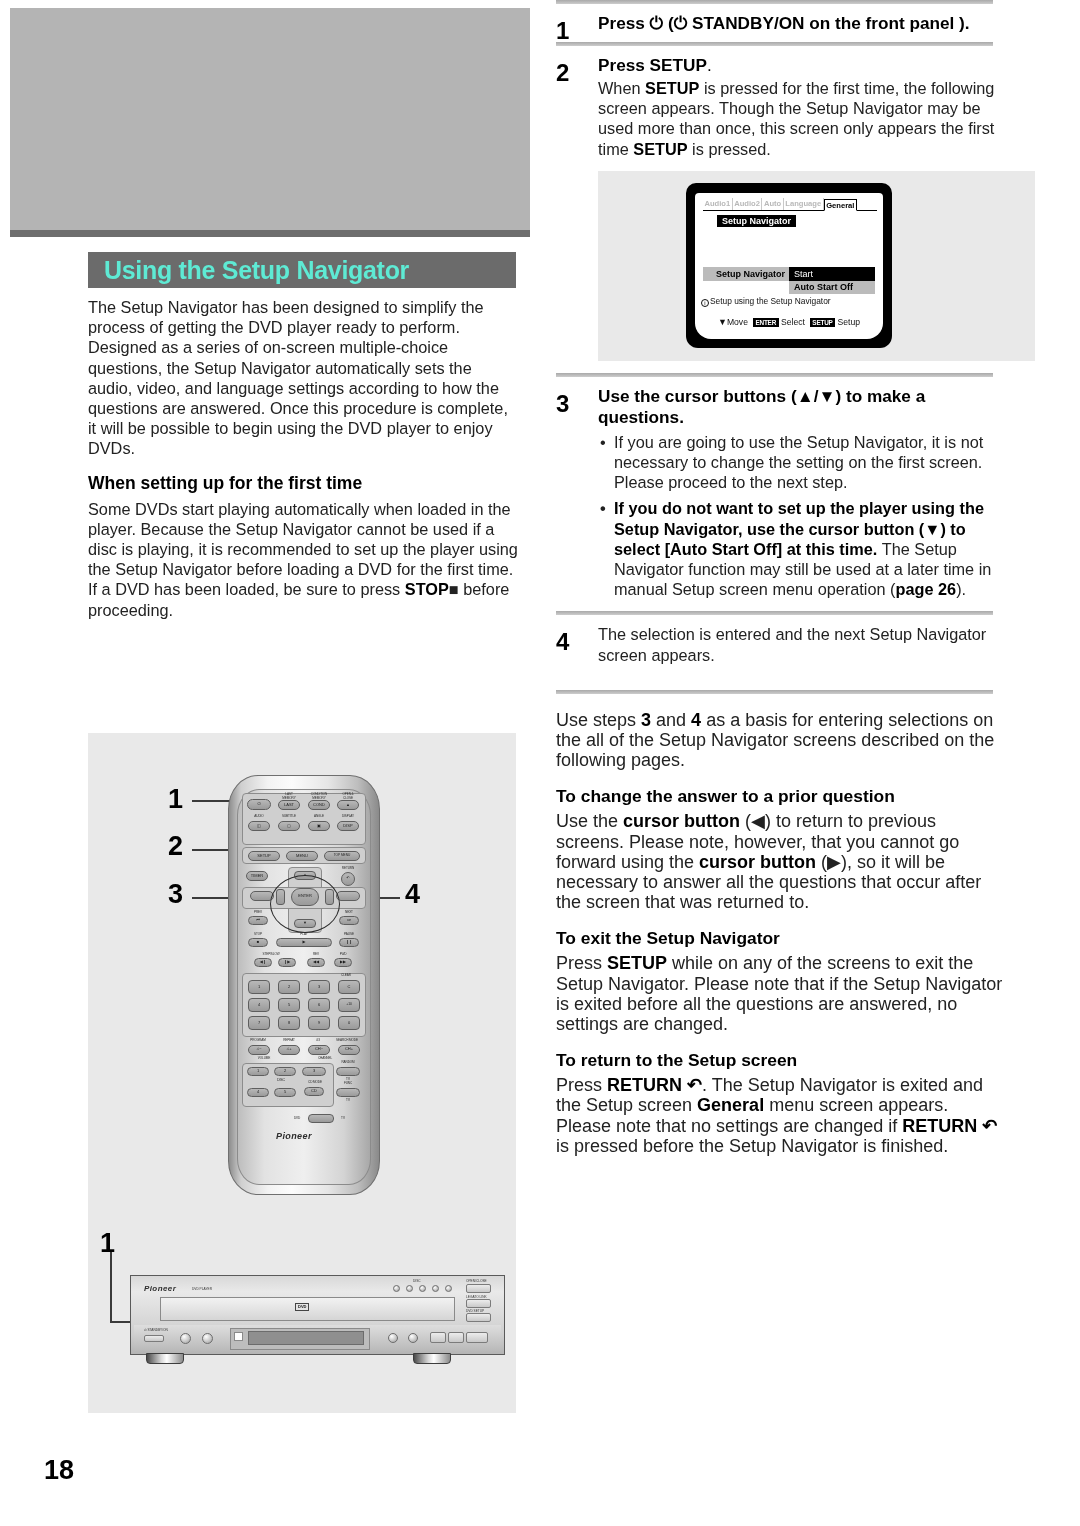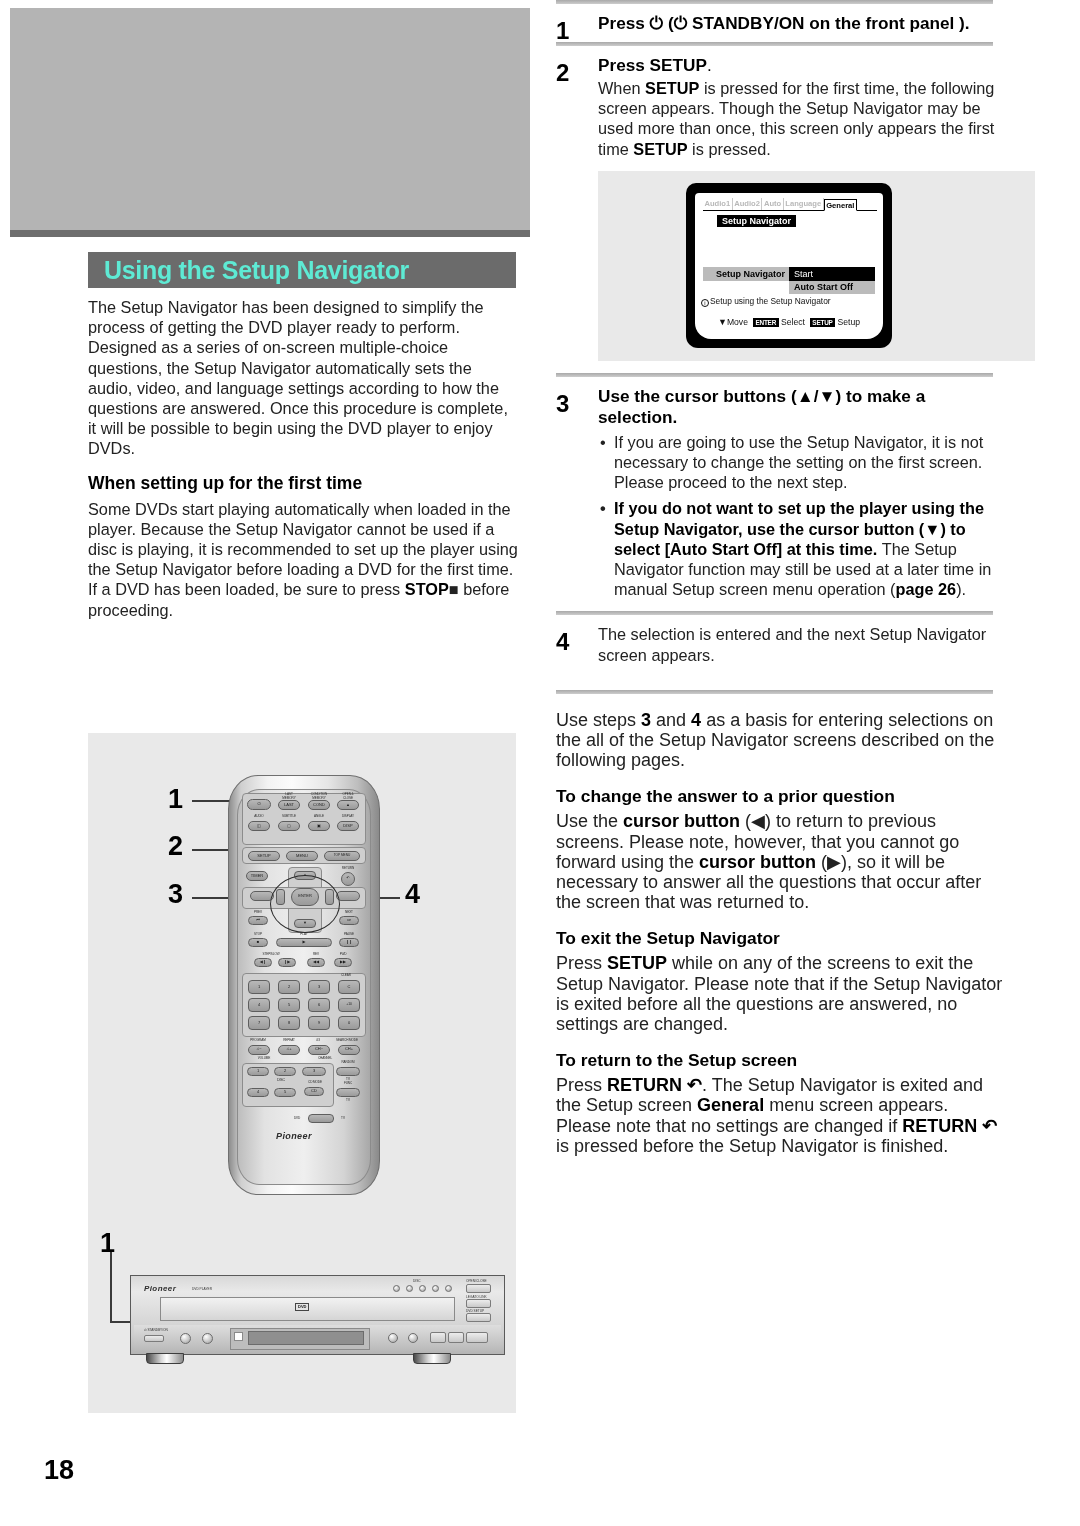--- a/index.html
+++ b/index.html
@@ -566,21 +566,21 @@
           </div>
         </div>
       </div>
     </div>
 
     <div class="rule"></div>
 
     <div class="step">
       <div class="step-num">3</div>
       <div class="step-body">
-        <div class="step-head">Use the cursor buttons (▲/▼) to make a selection.</div>
+        <div class="step-head">Use the cursor buttons (▲/▼) to make a questions.</div>
         <ul class="bullets">
           <li>If you are going to use the Setup Navigator, it is not necessary to change the setting on the first screen. Please proceed to the next step.</li>
           <li class="b-bold"><span>If you do not want to set up the player using the Setup Navigator, use the cursor button (▼) to select [Auto Start Off] at this time.</span> <span class="norm">The Setup Navigator function may still be used at a later time in manual Setup screen menu operation (</span><span>page 26</span><span class="norm">).</span></li>
         </ul>
       </div>
     </div>
 
     <div class="rule"></div>
 
     <div class="step">

